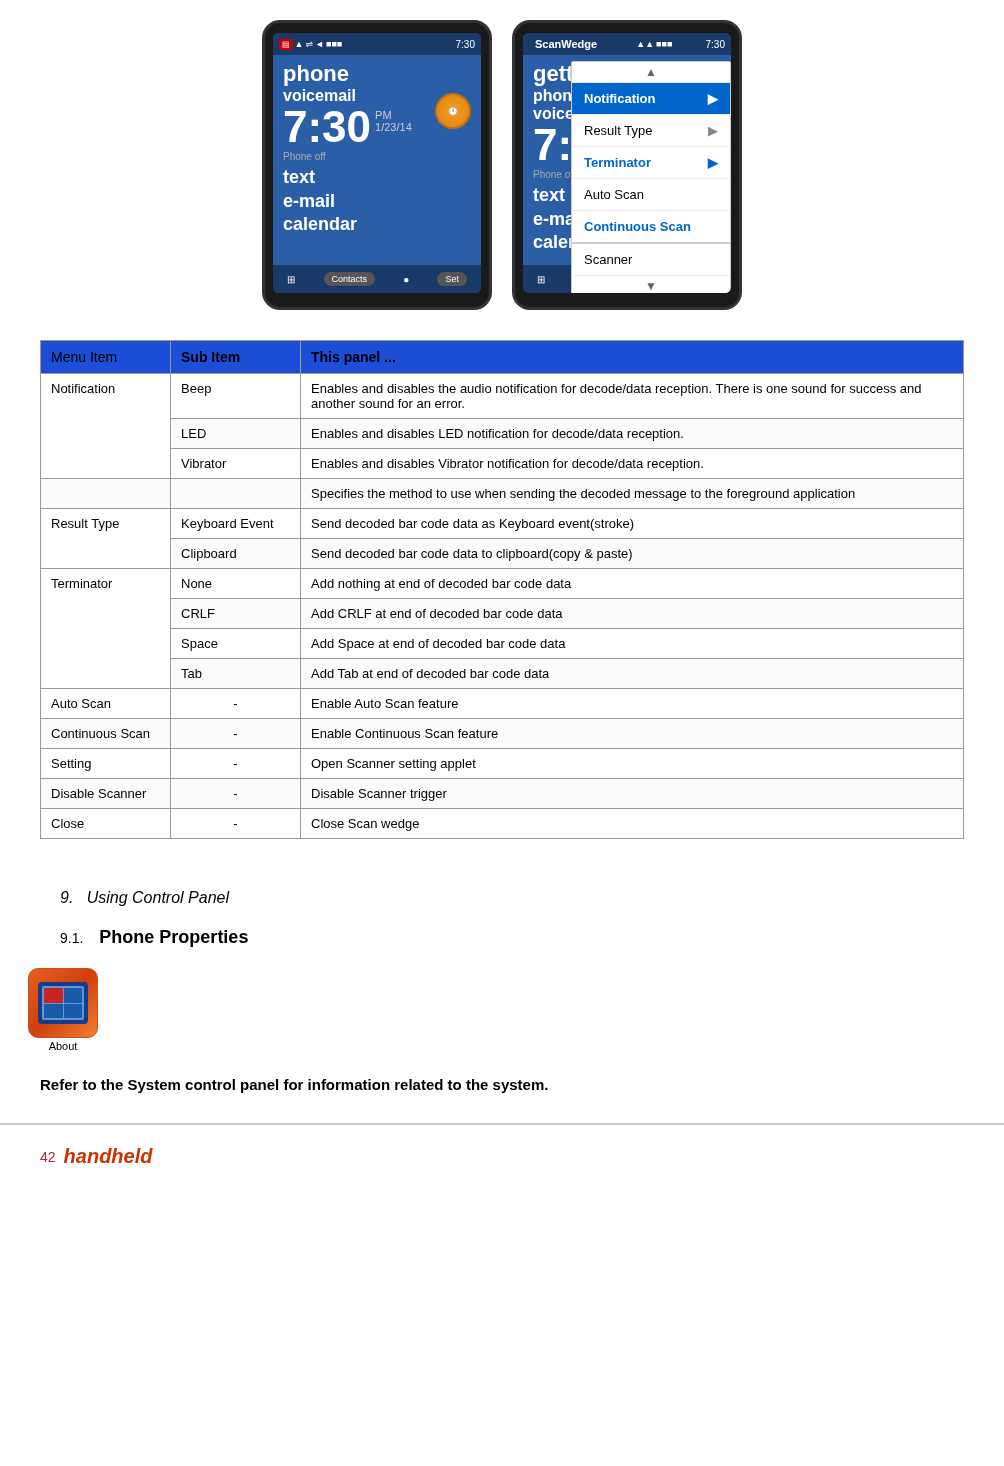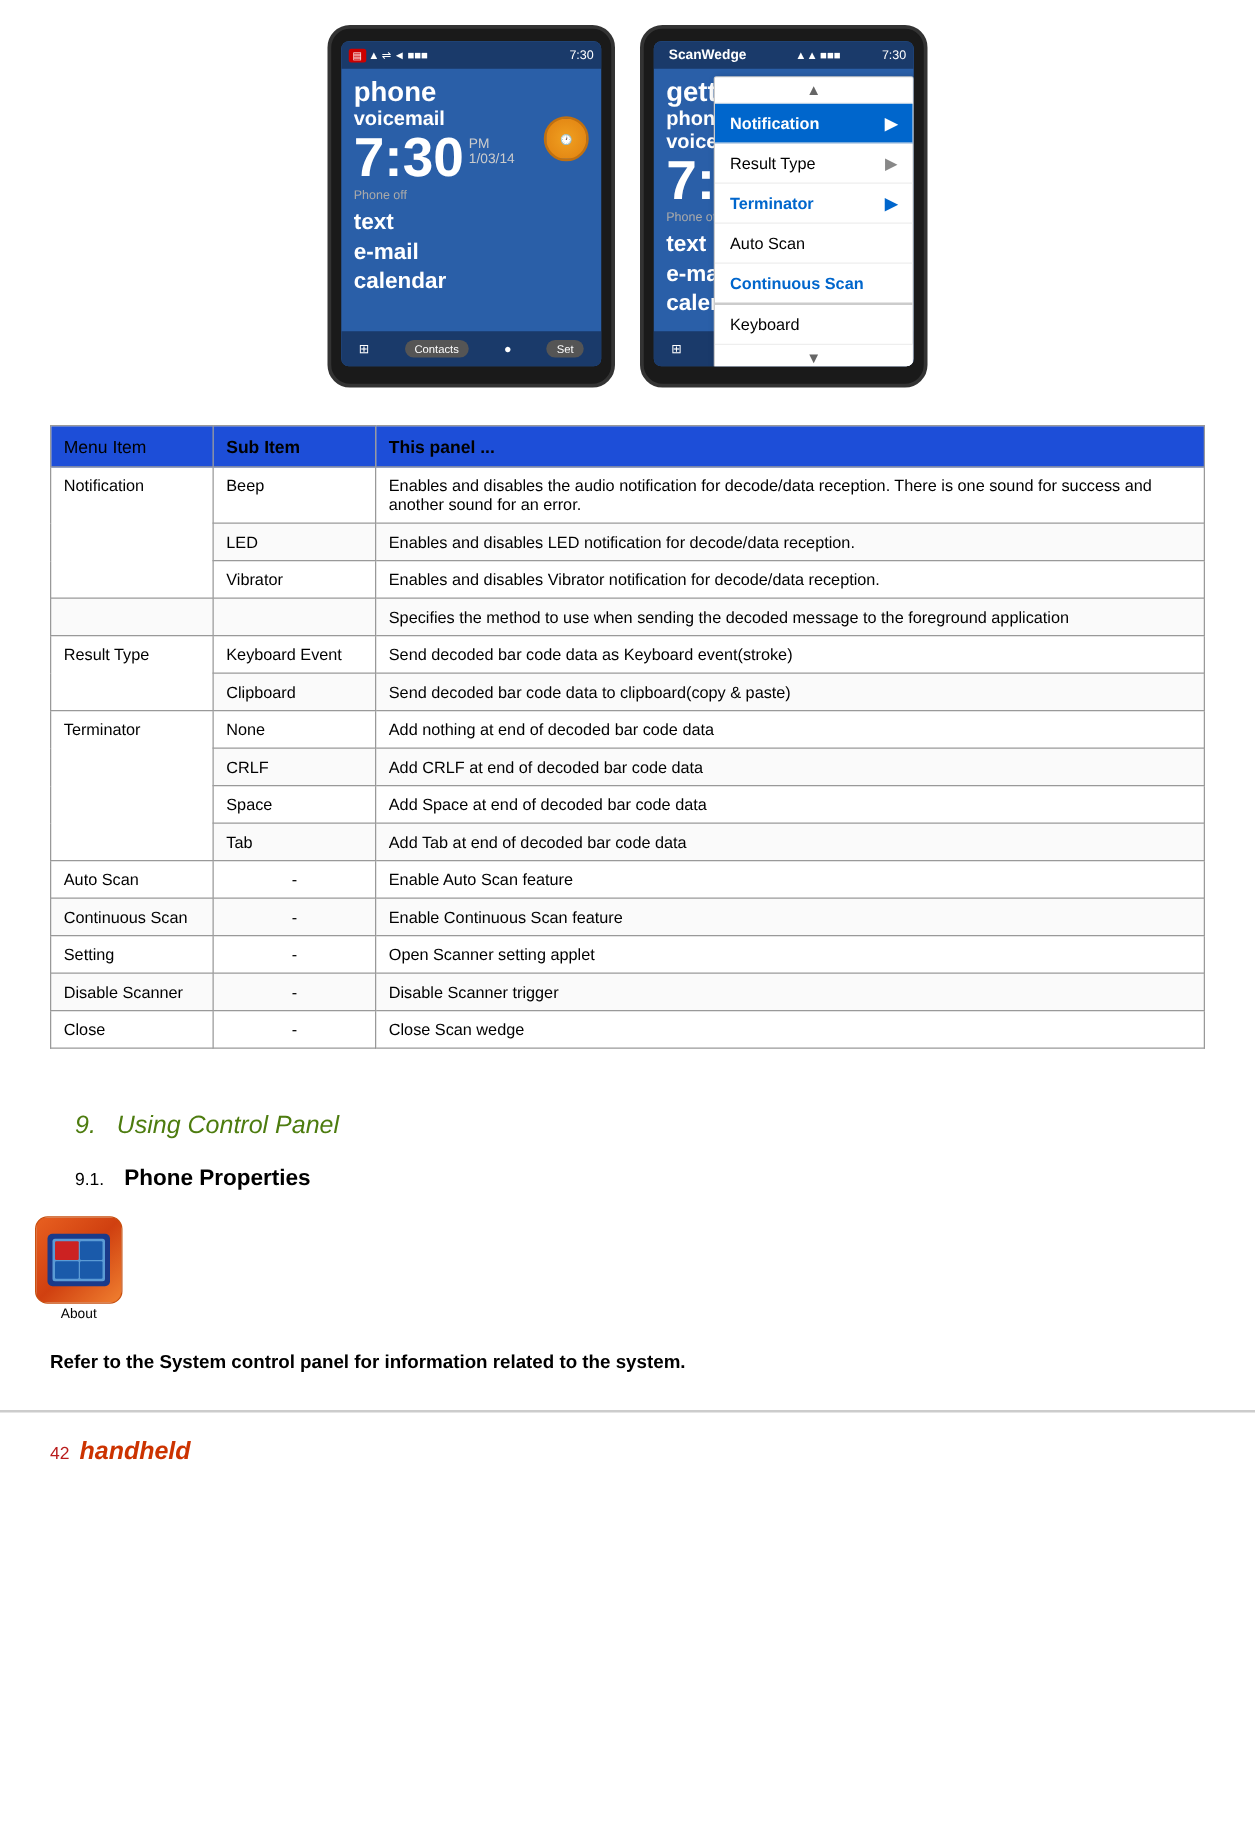--- a/index.html
+++ b/index.html
@@ -195,22 +195,22 @@
       background: #fafafa;
     }
 
     .col-menu { width: 130px; font-weight: normal; }
     .col-sub { width: 130px; }
     .col-desc { width: auto; }
 
     
     .section-heading {
       padding: 20px 40px 10px 60px;
-      font-size: 20px;
-      color: #4d7c0f;
+      font-size: 16px;
+      color: #000000;
       font-style: italic;
     }
 
     
     .subsection {
       padding: 10px 40px 10px 60px;
       display: flex;
       align-items: baseline;
       gap: 16px;
     }
@@ -371,21 +371,21 @@
         </div>
         <span>7:30</span>
       </div>
       <div class="phone-content">
         <div class="phone-title">phone</div>
         <div class="phone-subtitle">voicemail</div>
         <div style="display:flex; align-items:flex-start; gap:4px;">
           <div class="phone-time">7:30</div>
           <div style="margin-top:4px;">
             <div style="font-size:11px;color:#ccc;">PM</div>
-            <div style="font-size:11px;color:#ccc;">1/03/14</div>
+            <div style="font-size:11px;color:#ccc;">1/23/14</div>
           </div>
           <div class="clock-widget">🕐</div>
         </div>
         <div style="font-size:10px;color:#aaa;margin-top:2px;">Phone off</div>
         <div class="phone-items">
           <div>text</div>
           <div>e-mail</div>
           <div>calendar</div>
         </div>
       </div>
@@ -444,21 +444,21 @@
           <span>Terminator</span>
           <span>▶</span>
         </div>
         <div class="dropdown-item" style="color:#000;">
           <span>Auto Scan</span>
         </div>
         <div class="dropdown-item" style="color:#0066cc;font-weight:bold;border-bottom:none;">
           <span>Continuous Scan</span>
         </div>
         <div class="dropdown-item separator" style="color:#000;">
-          <span>Keyboard</span>
+          <span>Scanner</span>
         </div>
         <div class="dropdown-arrow-down">▼</div>
       </div>
     </div>
   </div>
 </div>
 
 <div class="table-section">
   <table>
     <thead>

